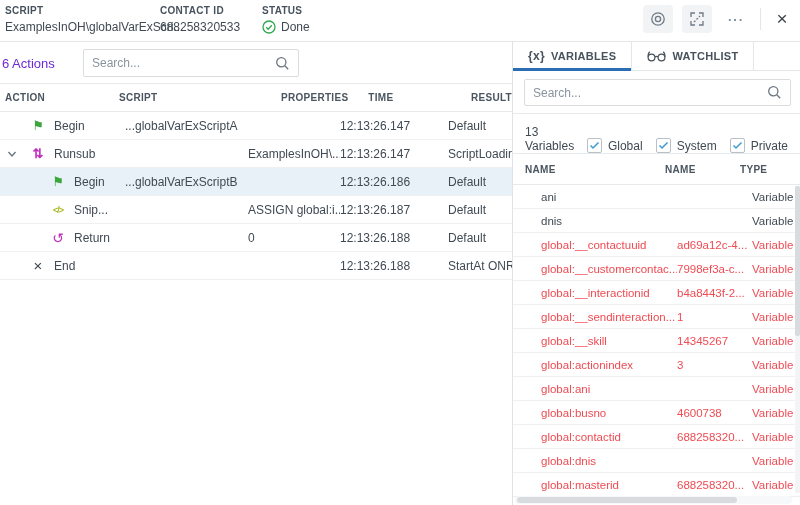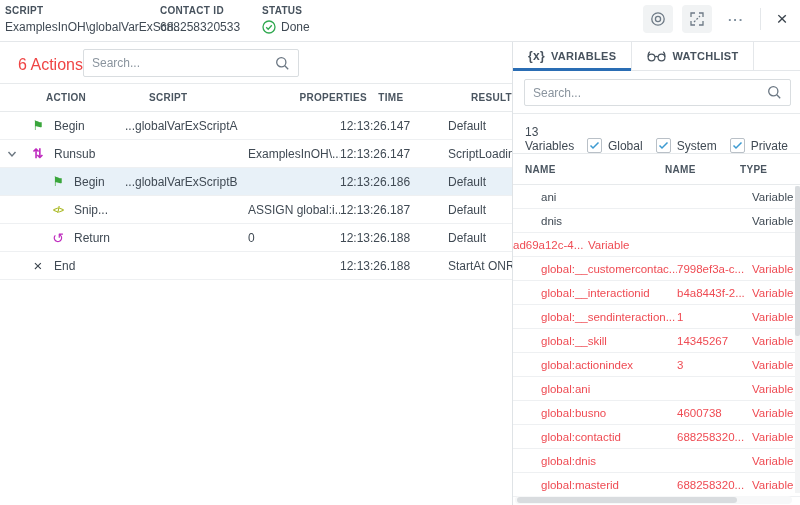--- a/index.html
+++ b/index.html
@@ -16,27 +16,27 @@
   .header-actions { position:absolute; right:6px; top:5px; display:flex; align-items:center; gap:9px; }
   .icon-btn { width:30px; height:28px; border-radius:4px; display:flex; align-items:center; justify-content:center; cursor:pointer; }
   .icon-btn.bg { background:#f1f3f4; }
   .dots-btn { color:#7d8d9c; font-size:13px; font-weight:bold; letter-spacing:1px; }
   .vsep { width:1px; height:22px; background:#e4e7ea; }
   .close-btn { font-size:19px; color:#3c454e; width:24px; height:28px; display:flex; align-items:center; justify-content:center; cursor:pointer; }
 
   
   .left-panel { position:absolute; top:42px; left:0; width:512px; bottom:0; background:#fff; }
   .left-toolbar { height:42px; position:relative; border-bottom:1px solid #e7eaec; }
-  .actions-count { position:absolute; left:18px; top:14px; font-size:16px; color:#ef4444; }
+  .actions-count { position:absolute; left:2px; top:14px; font-size:13px; color:#6d28d9; }
   .search-box { display:flex; align-items:center; border:1px solid #d9dde0; border-radius:2px; background:#fff; padding:0 8px; }
   .search-box input { border:none; outline:none; flex:1; font-size:12px; color:#8b5cf6; font-family:"Liberation Sans",sans-serif; background:transparent; }
   .search-box input::placeholder { color:#8a949e; }
   .left-search { position:absolute; left:83px; top:7px; width:216px; height:28px; }
 
-  .atable-header { height:28px; display:flex; align-items:center; border-bottom:1px solid #e7eaec; font-size:10px; font-weight:bold; color:#4a5560; letter-spacing:.3px;padding-left:41px; }
+  .atable-header { height:28px; display:flex; align-items:center; border-bottom:1px solid #e7eaec; font-size:10px; font-weight:bold; color:#4a5560; letter-spacing:.3px; }
   .ah-action { width:125px; padding-left:5px; } .ah-script { width:123px; } .ah-props { width:92px;margin-left:45px; } .ah-time { width:108px; } .ah-result { flex:1; }
 
   .arow { height:28px; display:flex; align-items:center; border-bottom:1px solid #eef0f2; font-size:12px; color:#404a54; cursor:pointer; }
   .arow.selected { background:#e8f1f8; }
   .cell-chevron { width:24px; display:flex; justify-content:center; align-items:center; }
   .cell-action { width:101px; display:flex; align-items:center; }
   .cell-action.lvl1 { padding-left:6px; } .cell-action.lvl2 { padding-left:26px; }
   .aicon { width:16px; text-align:center; margin-right:8px; flex:none; }
   .ic-flag { color:#3aa63c; font-size:13px; }
   .ic-runsub { color:#bf2cbf; font-size:13px; font-weight:bold; }
@@ -305,20 +305,21 @@
     <div class="v-name">ani</div>
     <div class="v-value"></div>
     <div class="v-type">Variable</div>
   </div>
       <div class="vrow">
     <div class="v-name">dnis</div>
     <div class="v-value"></div>
     <div class="v-type">Variable</div>
   </div>
       <div class="vrow red">
+    <div class="v-name">global:__contactuuid</div>
     <div class="v-value">ad69a12c-4...</div>
     <div class="v-type">Variable</div>
   </div>
       <div class="vrow red">
     <div class="v-name">global:__customercontac...</div>
     <div class="v-value">7998ef3a-c...</div>
     <div class="v-type">Variable</div>
   </div>
       <div class="vrow red">
     <div class="v-name">global:__interactionid</div>

